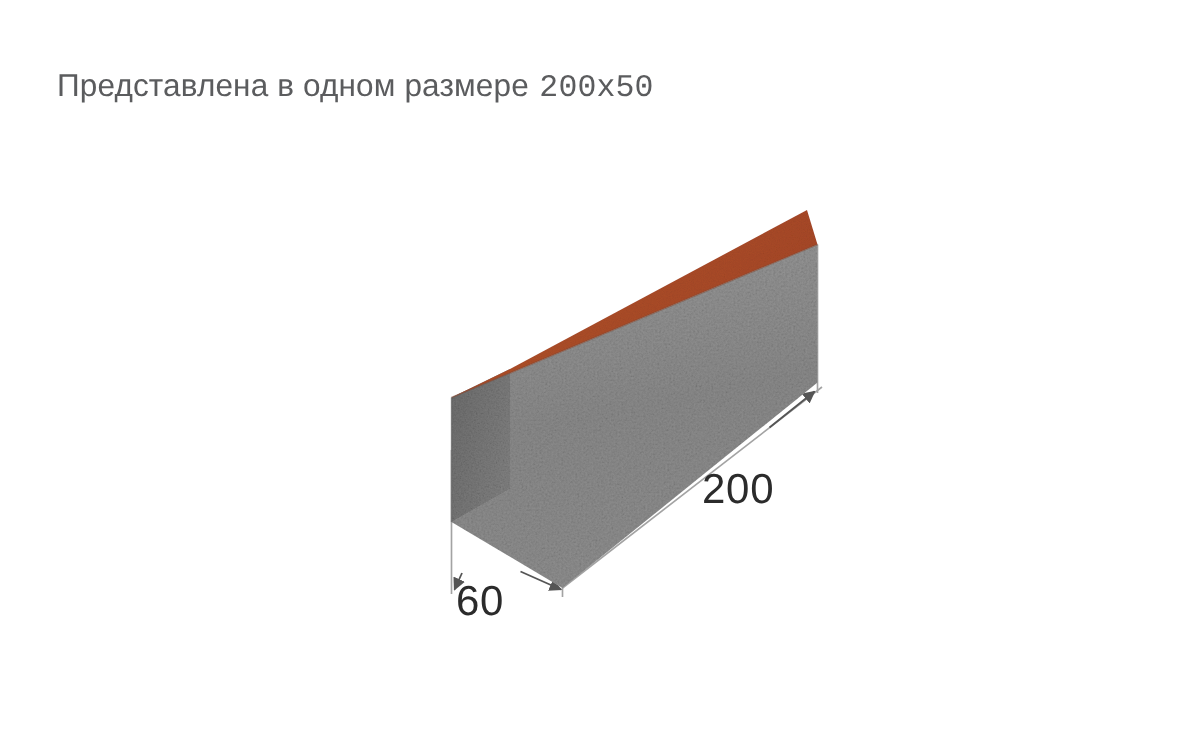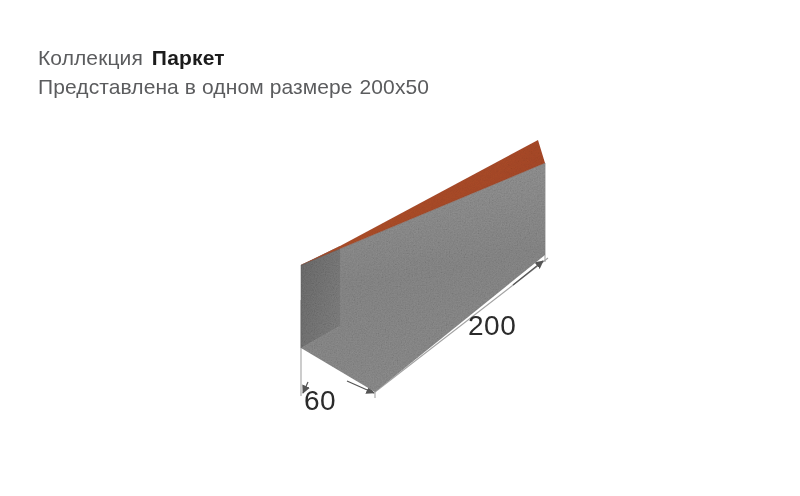--- a/index.html
+++ b/index.html
@@ -42,20 +42,21 @@
     letter-spacing: 0.2px;
   }
   .caption-sub {
     font-size: 21px;
     font-weight: 400;
     color: #5b5c5e;
     letter-spacing: 0.1px;
   }
   .caption-sub .size-value {
     margin-left: 7px;
+    font-family: Liberation Mono, monospace;
   }
 
   
   #illustration {
     position: absolute;
     left: 0;
     top: 0;
     width: 800px;
     height: 496px;
   }
@@ -70,23 +71,20 @@
   }
   #dim-label-200 { left: 468px; top: 310px; }
   #dim-label-50  { left: 304px; top: 385px; }
 </style>
 </head>
 <body>
 
 <div id="page">
 
   <div class="caption">
-    <div class="caption-line">
-      <span class="collection-word">Коллекция</span><span class="collection-name">Паркет</span>
-    </div>
     <div class="caption-sub">
       <span>Представлена в одном размере</span><span class="size-value">200x50</span>
     </div>
   </div>
 
   <svg id="illustration" viewBox="0 0 800 496">
     <defs>
 
       <filter id="concreteTex" x="-10%" y="-10%" width="120%" height="120%">
         <feTurbulence type="fractalNoise" baseFrequency="0.75" numOctaves="4" seed="7" result="n"></feTurbulence>

